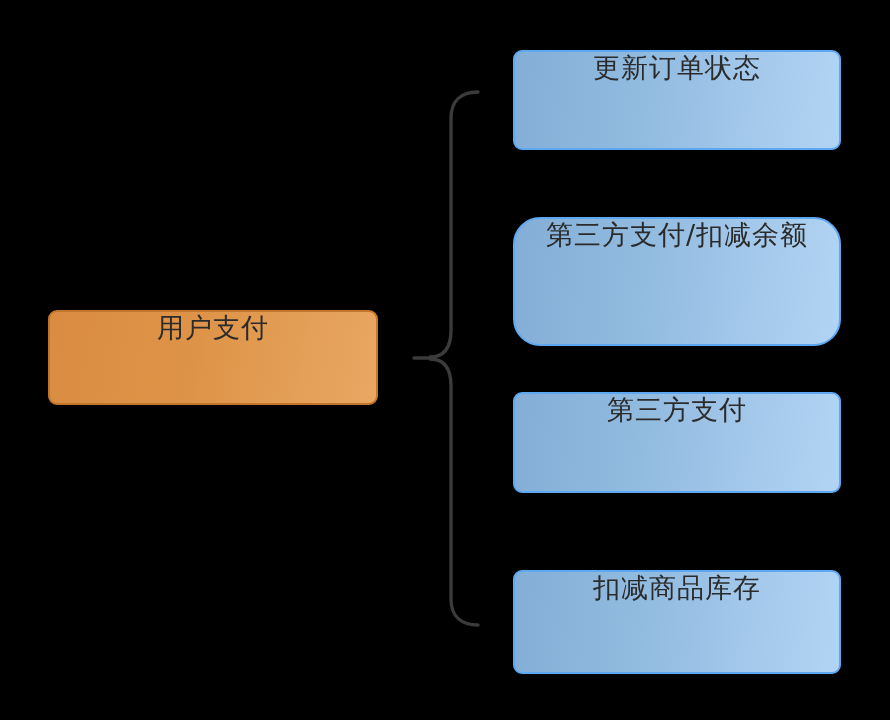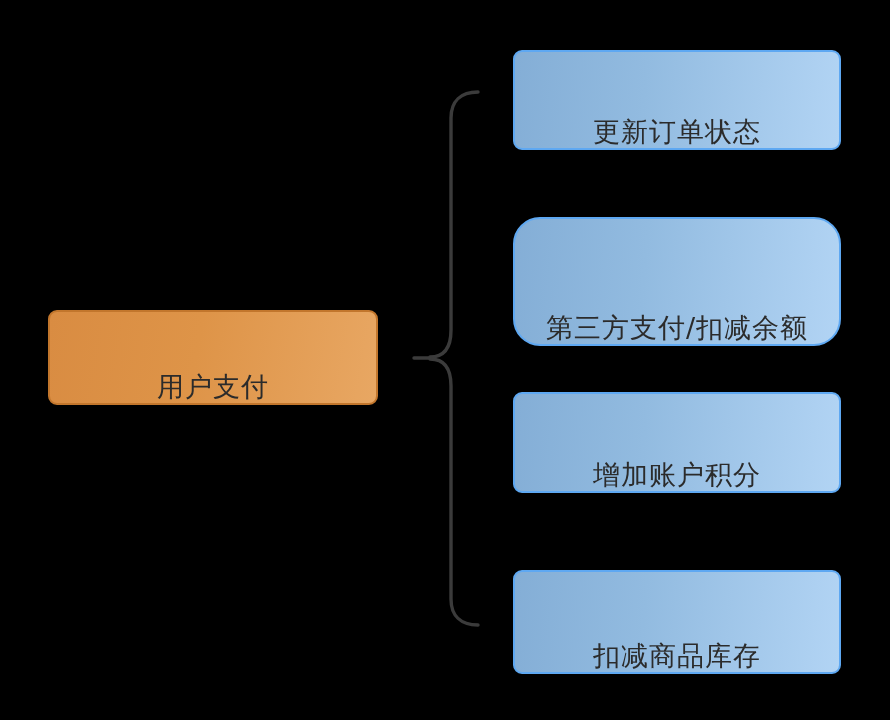--- a/index.html
+++ b/index.html
@@ -17,21 +17,21 @@
     background: #000000;
     overflow: hidden;
   }
 
   
   .node {
     position: absolute;
     box-sizing: border-box;
     border-radius: 9px;
     display: flex;
-    align-items: flex-end;
+    align-items: flex-start;
     justify-content: center;
     text-align: center;
     user-select: none;
   }
   .node .node-label {
     font-size: 27px;
     line-height: 1.2;
     color: #2b2b2b;
     letter-spacing: 1px;
     white-space: nowrap;
@@ -103,20 +103,20 @@
 
   <div class="node node-target t1">
     <span class="node-label">更新订单状态</span>
   </div>
 
   <div class="node node-target t2">
     <span class="node-label">第三方支付/扣减余额</span>
   </div>
 
   <div class="node node-target t3">
-    <span class="node-label">增加账户积分</span>
+    <span class="node-label">第三方支付</span>
   </div>
 
   <div class="node node-target t4">
     <span class="node-label">扣减商品库存</span>
   </div>
 
 </div>
 
 </body></html>

